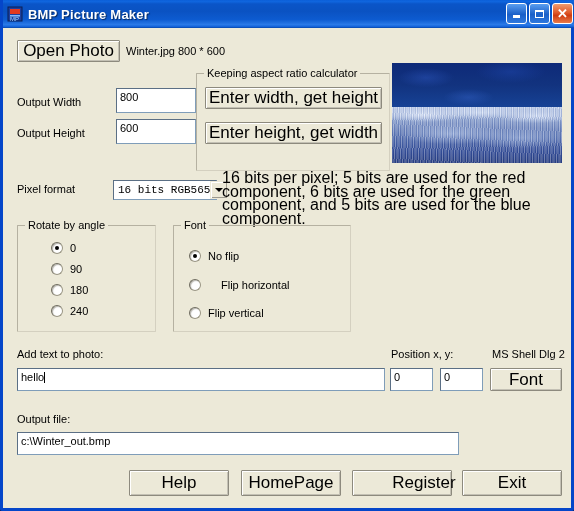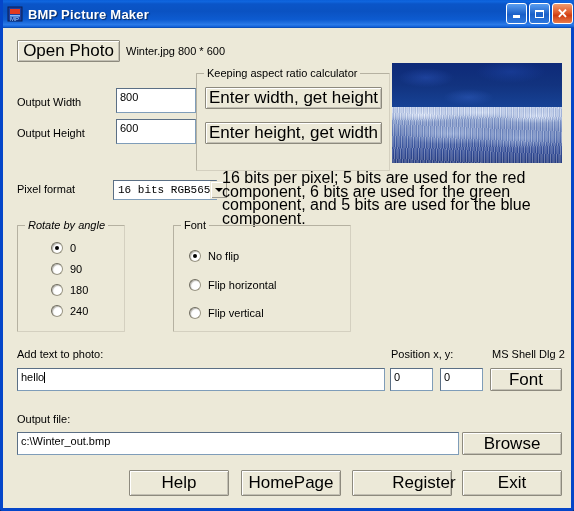--- a/index.html
+++ b/index.html
@@ -329,21 +329,21 @@
 
     <div class="lbl" style="left:14px; top:155px;">Pixel format</div>
     <div id="pixel-format-combo" style="top:152px;">
       <span id="pixel-format-value">16 bits RGB565</span>
       <span id="pixel-format-arrow">
         <span class="caret-down"></span>
       </span>
     </div>
     <div id="pixel-desc" style="top:143px;">16 bits per pixel; 5 bits are used for the red component, 6 bits are used for the green component, and 5 bits are used for the blue component.</div>
 
-    <div class="group" style="left:14px; top:197px; width:108px; height:107px;font-style:italic;">
+    <div class="group" style="left:14px; top:197px; width:139px; height:107px;">
       <div class="group-title">Rotate by angle</div>
     </div>
     <div class="radio-row" style="left:48px; top:214px;">
       <span class="radio checked"></span>
       <span class="radio-label">0</span>
     </div>
     <div class="radio-row" style="left:48px; top:235px;">
       <span class="radio"></span>
       <span class="radio-label">90</span>
     </div>
@@ -356,21 +356,21 @@
       <span class="radio-label">240</span>
     </div>
 
     <div class="group" style="left:170px; top:197px; width:178px; height:107px;">
       <div class="group-title">Font</div>
     </div>
     <div class="radio-row" style="left:186px; top:222px;">
       <span class="radio checked"></span>
       <span class="radio-label">No flip</span>
     </div>
-    <div class="radio-row" style="left:186px; top:251px;">
+    <div class="radio-row" style="left:186px; top:251px;gap:13px;">
       <span class="radio"></span>
       <span class="radio-label">Flip horizontal</span>
     </div>
     <div class="radio-row" style="left:186px; top:279px;">
       <span class="radio"></span>
       <span class="radio-label">Flip vertical</span>
     </div>
 
     <div class="lbl" style="left:14px; top:320px;">Add text to photo:</div>
     <div class="lbl" style="left:388px; top:320px;">Position x, y:</div>
@@ -378,21 +378,20 @@
 
     <div class="txt" style="left:14px; top:340px; width:368px; height:23px;">
       <span>hello</span><span class="caret"></span>
     </div>
     <div class="txt" style="left:387px; top:340px; width:43px; height:23px;">0</div>
     <div class="txt" style="left:437px; top:340px; width:43px; height:23px;">0</div>
     <div class="btn" style="left:487px; top:340px; width:72px; height:23px;">Font</div>
 
     <div class="lbl" style="left:14px; top:385px;">Output file:</div>
     <div class="txt" style="left:14px; top:404px; width:442px; height:23px;">c:\Winter_out.bmp</div>
-    <div class="btn" style="left:459px; top:404px; width:100px; height:23px;">Browse</div>
 
     <div class="btn" style="left:126px; top:442px; width:100px; height:26px;">Help</div>
     <div class="btn" style="left:238px; top:442px; width:100px; height:26px;">HomePage</div>
     <div class="btn" style="left:349px; top:442px; width:100px; height:26px;padding-left:44px;">Register</div>
     <div class="btn" style="left:459px; top:442px; width:100px; height:26px;">Exit</div>
 
   </div>
 </div>
 
 </body></html>

